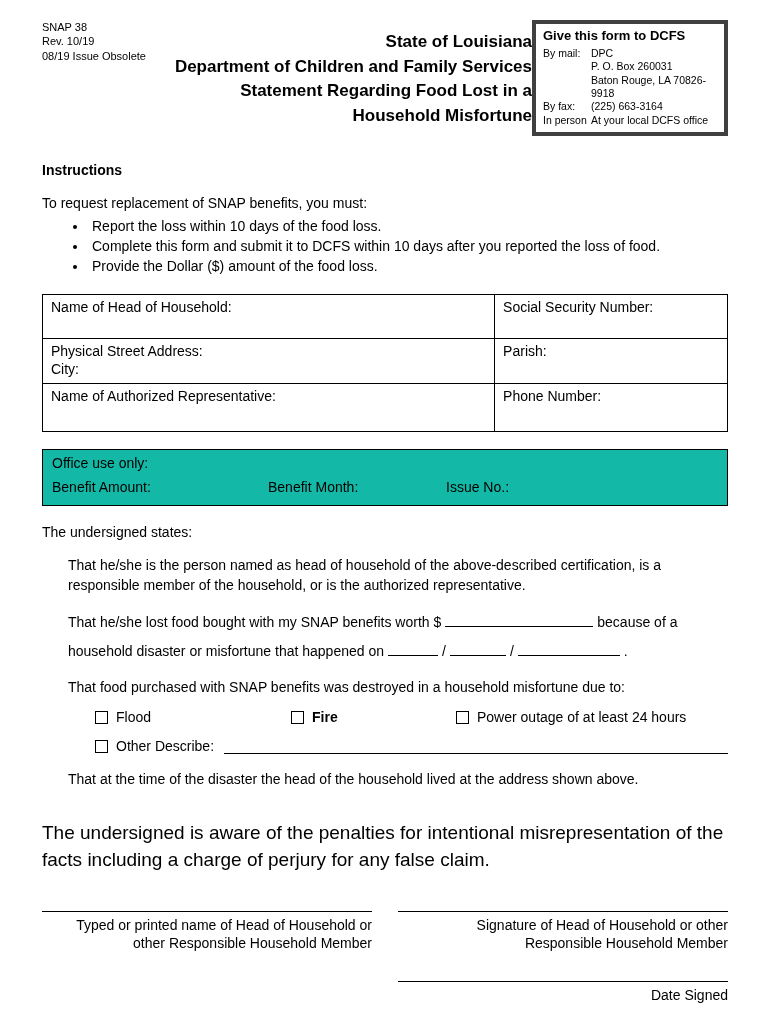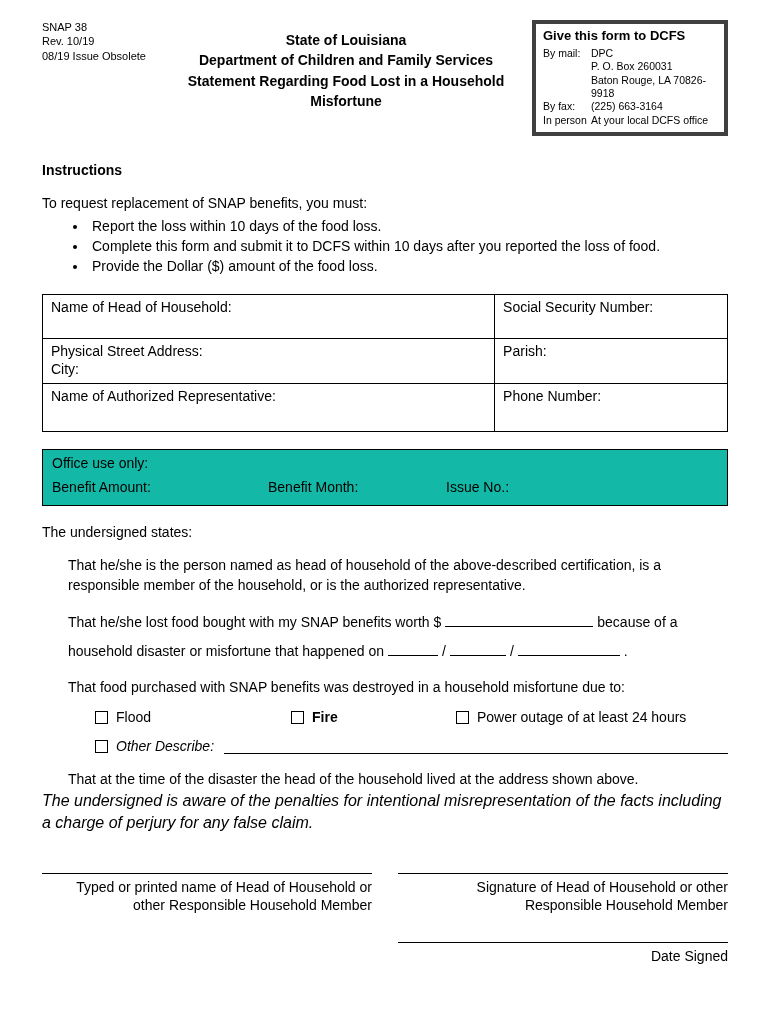--- a/index.html
+++ b/index.html
@@ -8,21 +8,21 @@
     width: 770px; height: 1024px;
     font-family: "Liberation Sans", sans-serif;
     color: #000;
     position: relative;
   }
   .page { width: 770px; height: 1024px; padding: 20px 42px 20px 42px; }
 
   
   .header { display: flex; align-items: flex-start; }
   .form-meta { width: 118px; font-size: 11px; line-height: 1.3; flex-shrink: 0; }
-  .titles { flex: 1; text-align: center; font-weight: bold; font-size: 14px; line-height: 1.45; padding-top: 10px; }
+  .titles { flex: 1; text-align: right; font-weight: bold; font-size: 17px; line-height: 1.45; padding-top: 10px; }
   .dcfs-box {
     width: 196px; flex-shrink: 0;
     border: 4px solid #404040;
     padding: 4px 7px 5px 7px;
     font-size: 10.5px; line-height: 1.28;
   }
   .dcfs-title { font-weight: bold; font-size: 13px; margin-bottom: 2px; }
   .dcfs-row { display: flex; }
   .dcfs-label { width: 48px; flex-shrink: 0; }
   .dcfs-val { flex: 1; }
@@ -79,24 +79,24 @@
   .chk-item.w1 { width: 196px; }
   .chk-item.w2 { width: 165px; font-weight: bold; }
   .chk-box {
     width: 13px; height: 13px;
     border: 1px solid #000;
     display: inline-block;
     margin-right: 8px;
     flex-shrink: 0;
     background: #fff;
   }
-  .other-row { display: flex; align-items: flex-end; margin: 13px 0 0 27px; font-size: 14px; font-style: italic; }
+  .other-row { display: flex; align-items: flex-end; margin: 13px 0 0 27px; font-size: 14px; }
   .other-line { flex: 1; border-bottom: 1px solid #000; height: 16px; margin-left: 10px; }
 
-  .penalty { font-size: 16px; line-height: 1.4; margin-top: 0; font-style: italic; }
+  .penalty { font-size: 19px; line-height: 1.4; margin-top: 30px; }
 
   
   .sig-grid {
     margin-top: 38px;
     display: grid;
     grid-template-columns: 330px 1fr;
     column-gap: 26px;
     font-size: 14px;
   }
   .sig-line { border-top: 1px solid #000; height: 0; }

